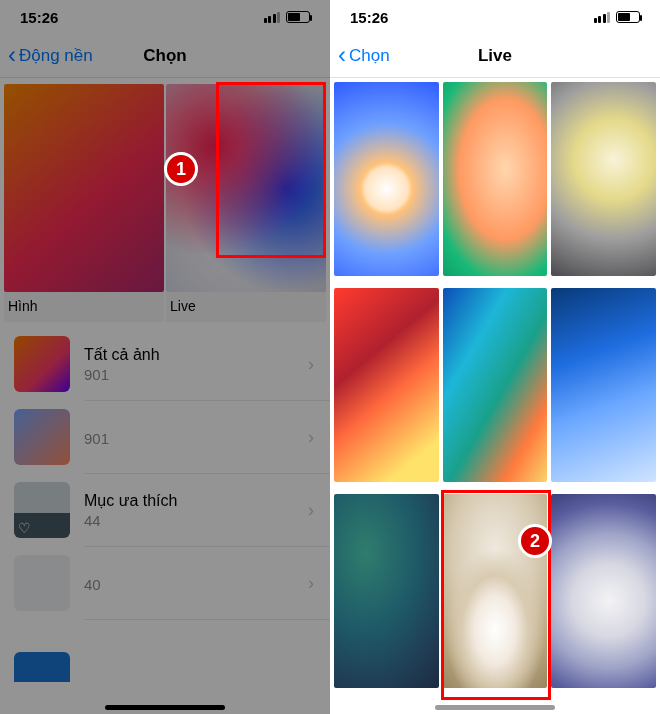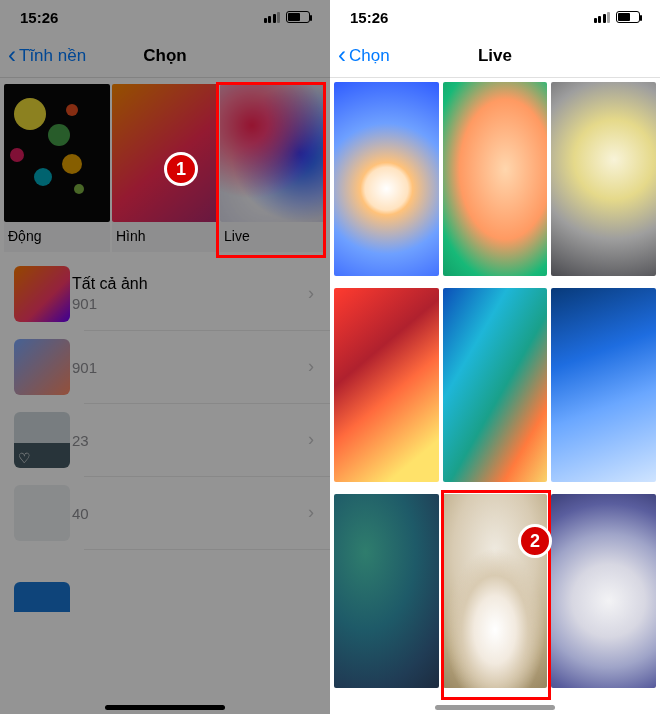--- a/index.html
+++ b/index.html
@@ -136,21 +136,21 @@
     font-size: 18px;
     display:flex;align-items:center;justify-content:center;
     z-index: 52;
     pointer-events:none;
   }
   
   .albums { padding: 6px 0 0 0; }
   .album-row {
     display: flex;
     align-items: center;
-    gap: 2px;
+    gap: 14px;
     padding: 6px 16px 6px 14px;
     min-height: 72px;
     cursor: pointer;
   }
   .album-thumb {
     width: 56px; height: 56px;
     border-radius: 6px;
     background: #ddd;
     flex-shrink: 0;
     position: relative;
@@ -230,38 +230,26 @@
           <i></i>
           <i></i>
           <i></i>
         </span>
       <span class="batt"></span>
     </span>
   </div>
   <div class="navbar">
     <div class="back">
       <span class="back-chevron">‹</span>
-      <span>Tĩnh nền</span>
+      <span>Động nền</span>
     </div>
     <div class="navtitle">Chọn</div>
   </div>
 
   <div class="catrow">
-    <div class="cat">
-      <div class="cat-thumb thumb-bubbles">
-        <span class="b1"></span>
-          <span class="b2"></span>
-          <span class="b3"></span>
-          <span class="b4"></span>
-          <span class="b5"></span>
-          <span class="b6"></span>
-          <span class="b7"></span>
-      </div>
-      <div class="cat-label">Động</div>
-    </div>
     <div class="cat">
       <div class="cat-thumb thumb-still"></div>
       <div class="cat-label">Hình</div>
     </div>
     <div class="cat">
       <div class="cat-thumb thumb-live"></div>
       <div class="cat-label">Live</div>
     </div>
   </div>
 
@@ -279,21 +267,22 @@
       <div class="album-thumb at-rec"></div>
       <div class="album-text">
         <div class="album-count">901</div>
       </div>
       <span class="album-chevron">›</span>
     </div>
     <hr class="album-sep">
     <div class="album-row">
       <div class="album-thumb at-fav"></div>
       <div class="album-text">
-        <div class="album-count">23</div>
+        <div class="album-title">Mục ưa thích</div>
+        <div class="album-count">44</div>
       </div>
       <span class="album-chevron">›</span>
     </div>
     <hr class="album-sep">
     <div class="album-row">
       <div class="album-thumb at-self"></div>
       <div class="album-text">
         <div class="album-count">40</div>
       </div>
       <span class="album-chevron">›</span>

